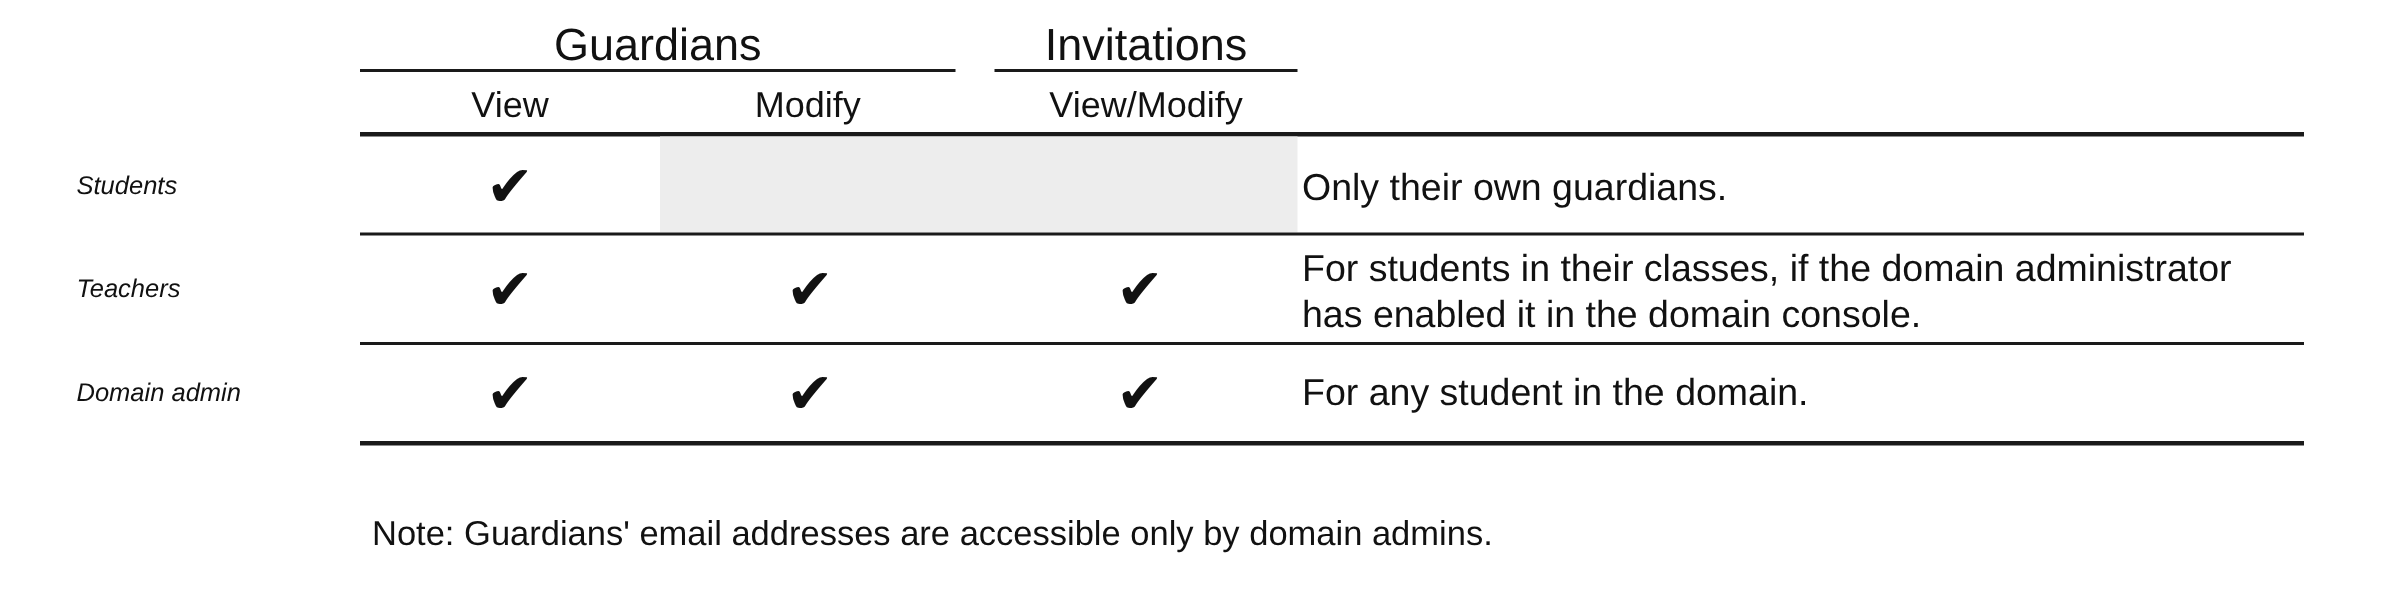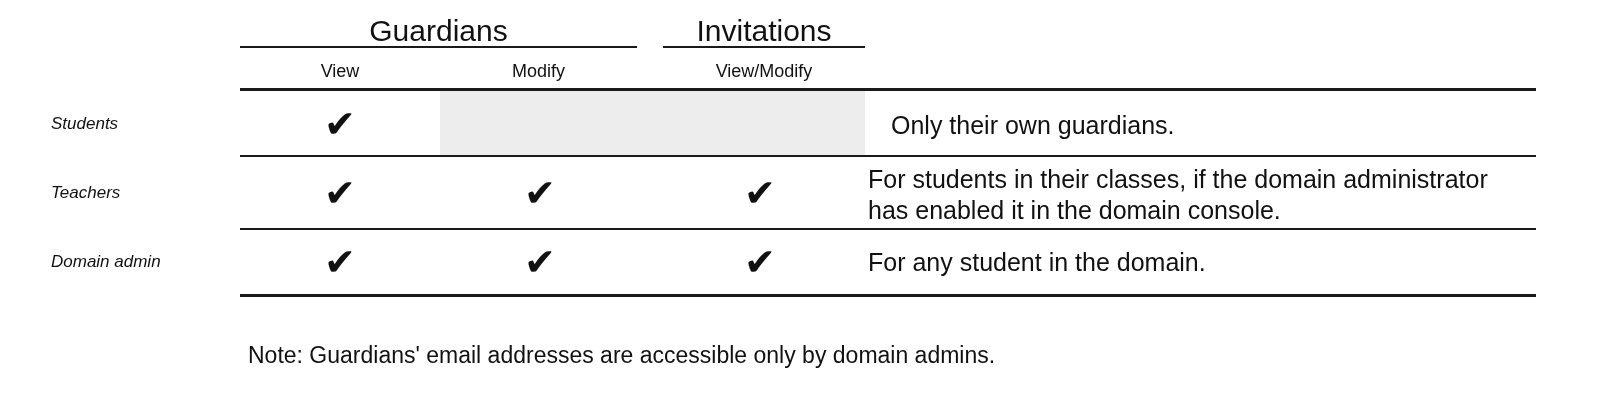--- a/index.html
+++ b/index.html
@@ -38,21 +38,21 @@
     font-size: 30px;
     line-height: 30px;
     text-align: center;
     white-space: nowrap;
     color: #111111;
   }
 
   
   .sub-label {
     position: absolute;
-    font-size: 18px;
+    font-size: 24px;
     line-height: 30px;
     text-align: center;
     white-space: nowrap;
     color: #111111;
   }
 
   
   .row-label {
     position: absolute;
     font-size: 17px;
@@ -114,21 +114,21 @@
   <div class="sub-label" style="left:663px; top:56px; width:202px;">View/Modify</div>
 
   <div class="rule thick" style="left:240px; top:88px; width:1296px;"></div>
 
   <div class="shade" style="left:440px; top:91px; width:425px; height:64px;"></div>
 
   <div class="row-label" style="left:51px; top:109px;">Students</div>
 
   <div class="check" style="left:312px; top:105px;">✔</div>
 
-  <div class="desc" style="left:868px; top:110px; width:660px;margin-left:23px;">Only their own guardians.</div>
+  <div class="desc" style="left:868px; top:110px; width:660px;">Only their own guardians.</div>
 
   <div class="rule thin" style="left:240px; top:155px; width:1296px;"></div>
 
   <div class="row-label" style="left:51px; top:178px;">Teachers</div>
 
   <div class="check" style="left:312px; top:174px;">✔</div>
   <div class="check" style="left:512px; top:174px;">✔</div>
   <div class="check" style="left:732px; top:174px;">✔</div>
 
   <div class="desc" style="left:868px; top:164px; width:668px;">For students in their classes, if the domain administrator

